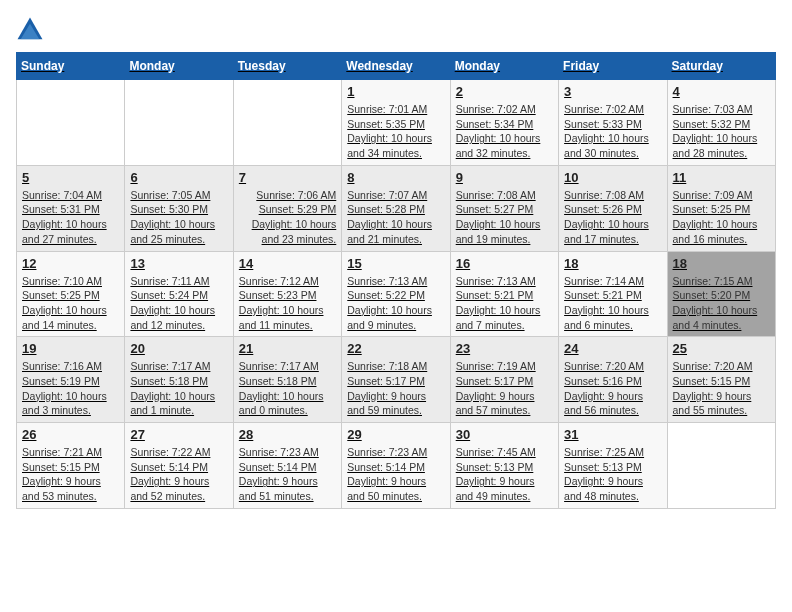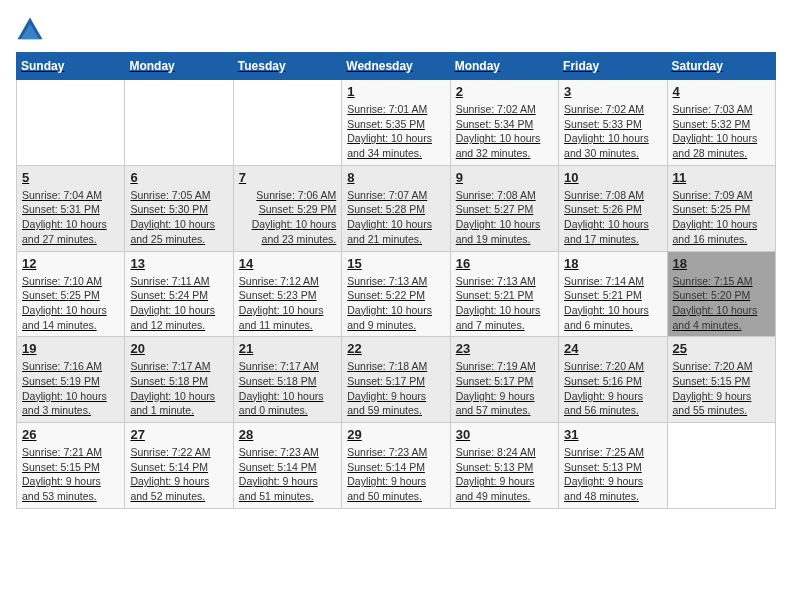--- a/index.html
+++ b/index.html
@@ -331,21 +331,21 @@
         </td>
         <td style="background-color: rgb(248, 248, 248);">
           <div class="day-num">29</div>
           <div class="day-info" style="white-space: pre-line;">Sunrise: 7:23 AM
 Sunset: 5:14 PM
 Daylight: 9 hours
 and 50 minutes.</div>
         </td>
         <td style="background-color: rgb(248, 248, 248);">
           <div class="day-num">30</div>
-          <div class="day-info" style="white-space: pre-line;">Sunrise: 8:24 AM
+          <div class="day-info" style="white-space: pre-line;">Sunrise: 7:45 AM
 Sunset: 5:13 PM
 Daylight: 9 hours
 and 49 minutes.</div>
         </td>
         <td style="background-color: rgb(248, 248, 248);">
           <div class="day-num">31</div>
           <div class="day-info" style="white-space: pre-line;">Sunrise: 7:25 AM
 Sunset: 5:13 PM
 Daylight: 9 hours
 and 48 minutes.</div>

